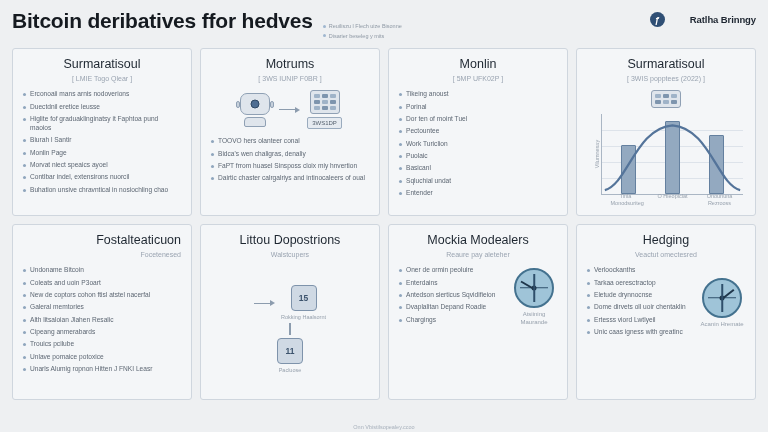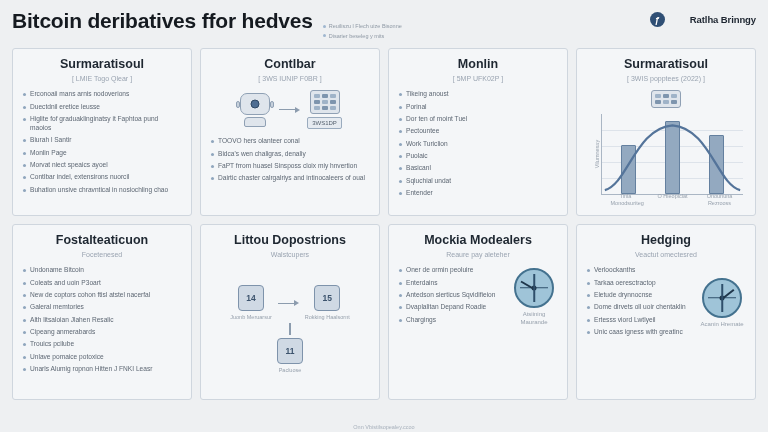--- a/index.html
+++ b/index.html
@@ -55,28 +55,28 @@
   .card {
     background: #f4f6f8;
     border: 1px solid #cfd6de;
     border-radius: 3px;
     padding: 9px 10px 8px 10px;
     display: flex; flex-direction: column;
     overflow: hidden;
     position: relative;
   }
   .card-title {
-    font-size: 12.5px; font-weight: bold; color: #1e2731;
+    font-size: 12.5px; font-weight: normal; color: #1e2731;
     text-align: center; line-height: 1.1; margin-bottom: 3px;
   }
   .card-sub {
     font-size: 7px; color: #9aa4b1; text-align: center;
     margin-bottom: 7px; line-height: 1.2;
   }
-  .card-title.left, .card-sub.left { text-align: center; }
+  .card-title.left, .card-sub.left { text-align: right; }
 
   ul.bullets { list-style: none; margin: 0; padding: 0; }
   ul.bullets li {
     font-size: 6.6px; color: #5d6773; line-height: 1.35;
     display: flex; gap: 4px; margin-bottom: 3.5px;
   }
   ul.bullets li .bdot {
     flex: 0 0 auto;
     width: 3px; height: 3px; border-radius: 50%;
     background: #8fa6bd; margin-top: 3px;
@@ -263,21 +263,21 @@
             <span>Contlbar indel, extensirons nuorcil</span>
           </li>
         <li>
             <span class="bdot"></span>
             <span>Buhation unsive chravntical in nosiochling chao</span>
           </li>
       </ul>
     </div>
 
     <div class="card">
-      <div class="card-title">Contlbar</div>
+      <div class="card-title">Motrums</div>
       <div class="card-sub">[ 3WS IUNIP F0BR ]</div>
 
       <div class="fig">
         <div class="robot">
           <div class="robot-head">
             <span class="robot-ear l"></span>
             <span class="robot-ear r"></span>
             <span class="robot-eye"></span>
           </div>
           <div class="robot-body"></div>
@@ -454,24 +454,20 @@
           </li>
       </ul>
     </div>
 
     <div class="card">
       <div class="card-title">Littou Dopostrions</div>
       <div class="card-sub">Walstcupers</div>
 
       <div class="spacer"></div>
       <div class="flow">
-        <div class="flow-col">
-          <div class="node">14</div>
-          <div class="flow-caption">Juonb Meruarsur</div>
-        </div>
         <div class="arrow">
           <span class="line"></span>
             <span class="tip"></span>
         </div>
         <div class="flow-col">
           <div class="node">15</div>
           <div class="flow-caption">Rokking Haalsornt</div>
         </div>
       </div>
       <div class="flow-col" style="margin:2px auto 0;">

